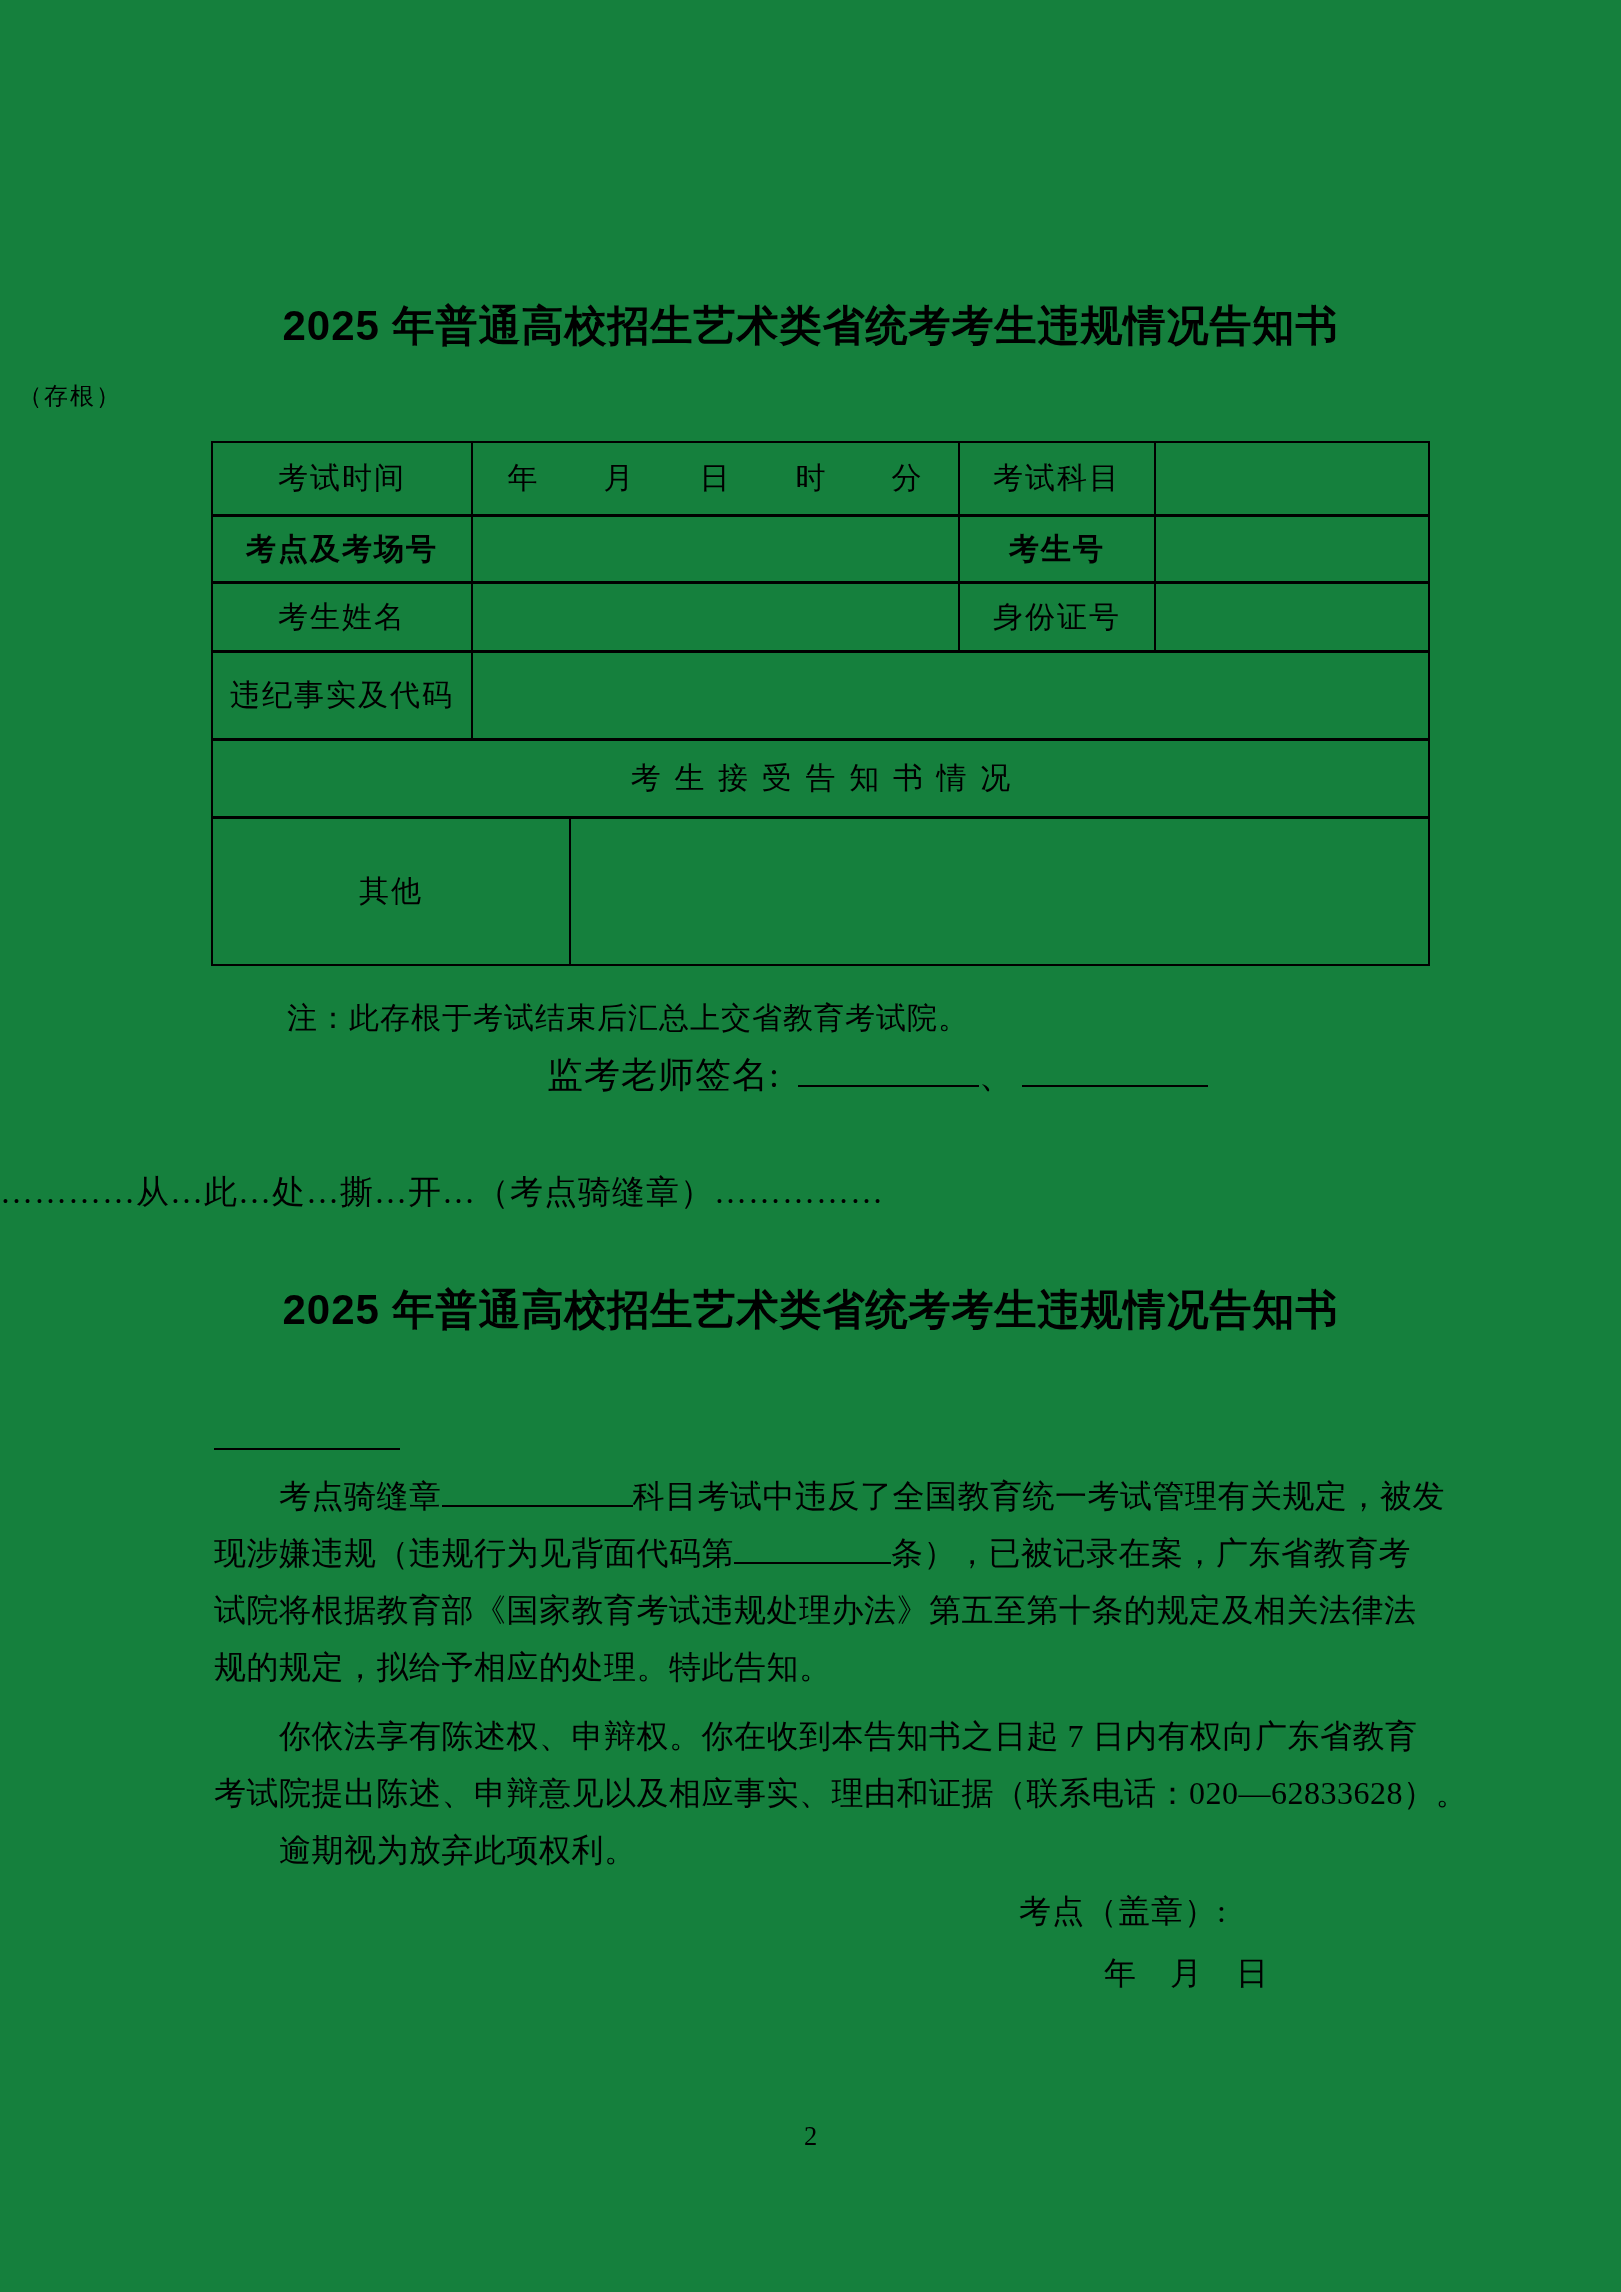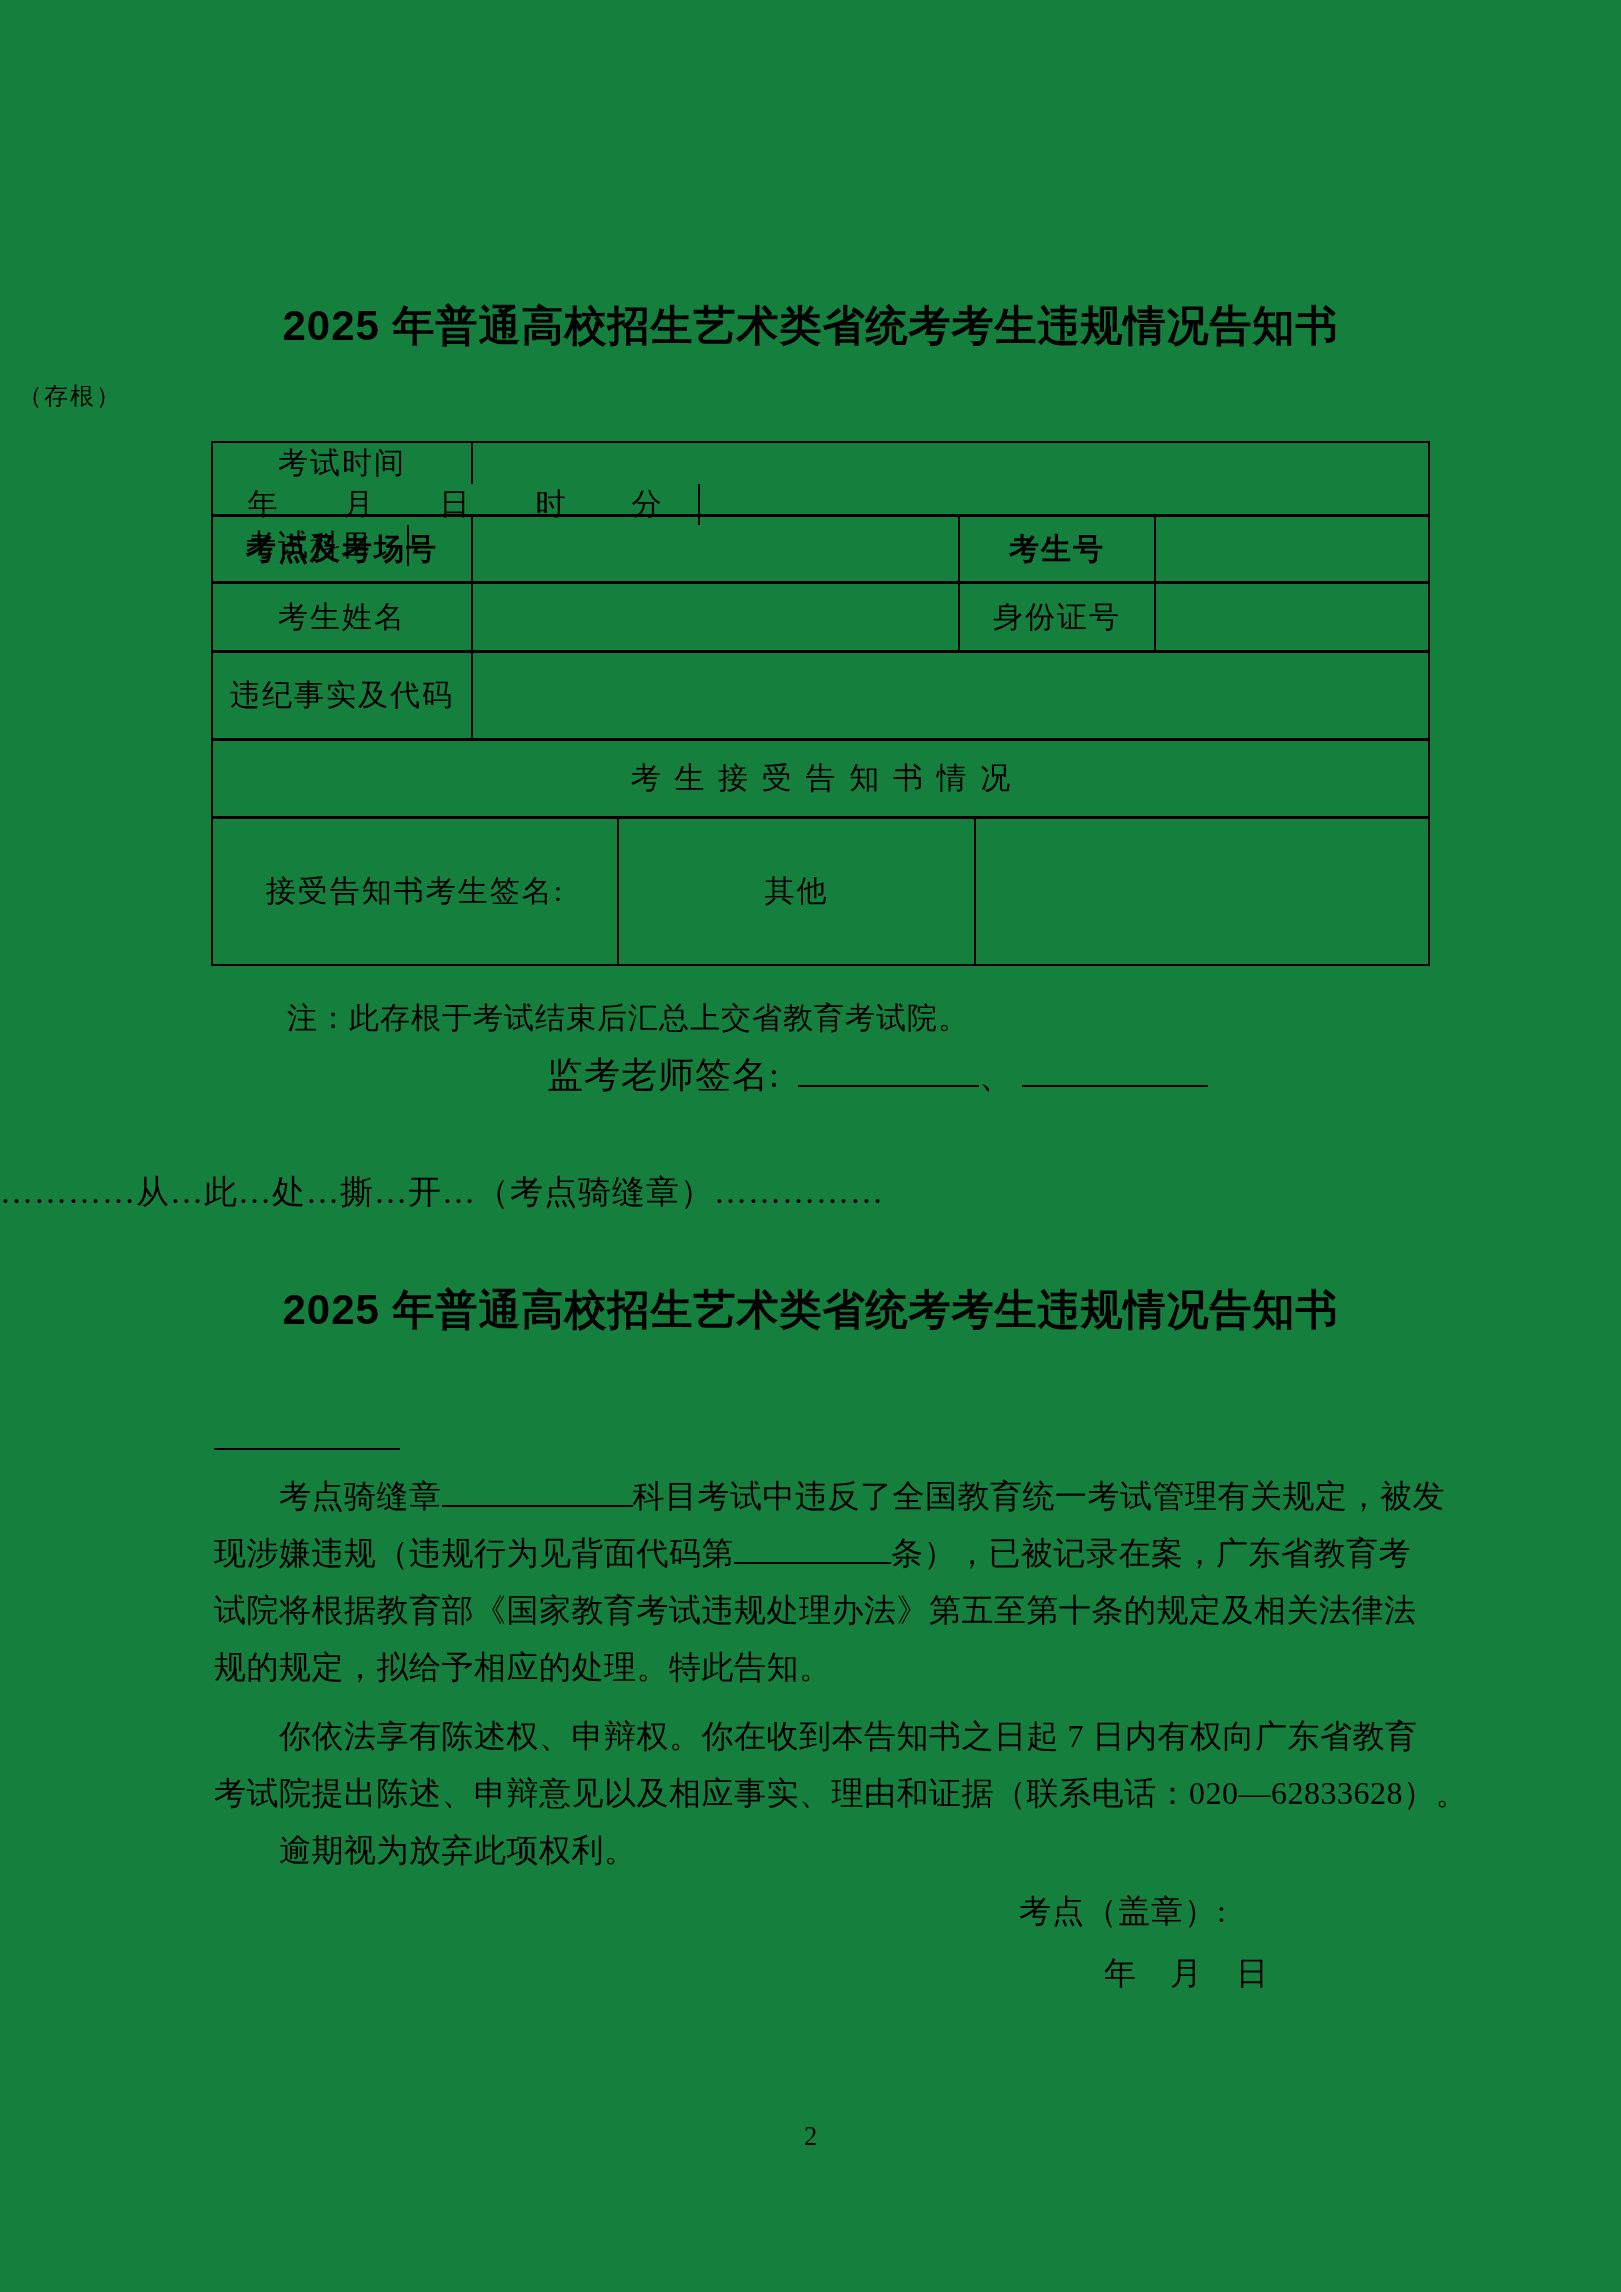--- a/index.html
+++ b/index.html
@@ -42,21 +42,21 @@
   .trow:last-child { border-bottom: none; }
   .tcell {
     display: flex; align-items: center; justify-content: center;
     border-right: 2px solid #000;
     box-sizing: border-box;
     font-size: 30px;
     letter-spacing: 2px;
     text-align: center;
   }
   .tcell:last-child { border-right: none; }
-  .r1 { height: 74px; flex-direction: column; } .r2 { height: 67px; font-weight: bold; } .r3 { height: 69px; }
+  .r1 { height: 74px; } .r2 { height: 67px; font-weight: bold; } .r3 { height: 69px; }
   .r4 { height: 88px; } .r5 { height: 78px; } .r6 { height: 145px; }
   .w1 { width: 260px; } .w2 { width: 487px; } .w3 { width: 196px; } .w4 { width: 272px; }
   .w-span { width: 956px; } .w-full { width: 1215px; }
   .w6a { width: 406px; } .w6b { width: 358px; } .w6c { width: 452px; }
   .spaced { letter-spacing: 13.7px; text-indent: 13.7px; }
   
   .stub-note {
     position: absolute;
     top: 998px; left: 287px;
     font-size: 30px;
@@ -148,21 +148,20 @@
       <div class="tcell w4"></div>
     </div>
     <div class="trow r4">
       <div class="tcell w1">违纪事实及代码</div>
       <div class="tcell w-span"></div>
     </div>
     <div class="trow r5">
       <div class="tcell w-full spaced">考生接受告知书情况</div>
     </div>
     <div class="trow r6">
-      <div class="tcell w6a">接受告知书考生签名:</div>
       <div class="tcell w6b">其他</div>
       <div class="tcell w6c"></div>
     </div>
   </div>
 
   <div class="stub-note">注：此存根于考试结束后汇总上交省教育考试院。</div>
 
   <div class="sign-line"><span>监考老师签名:</span><span class="ublank b1"></span><span>、</span><span class="ublank b2"></span></div>
 
   <div class="tear-line">…………从…此…处…撕…开…（考点骑缝章）……………</div>

